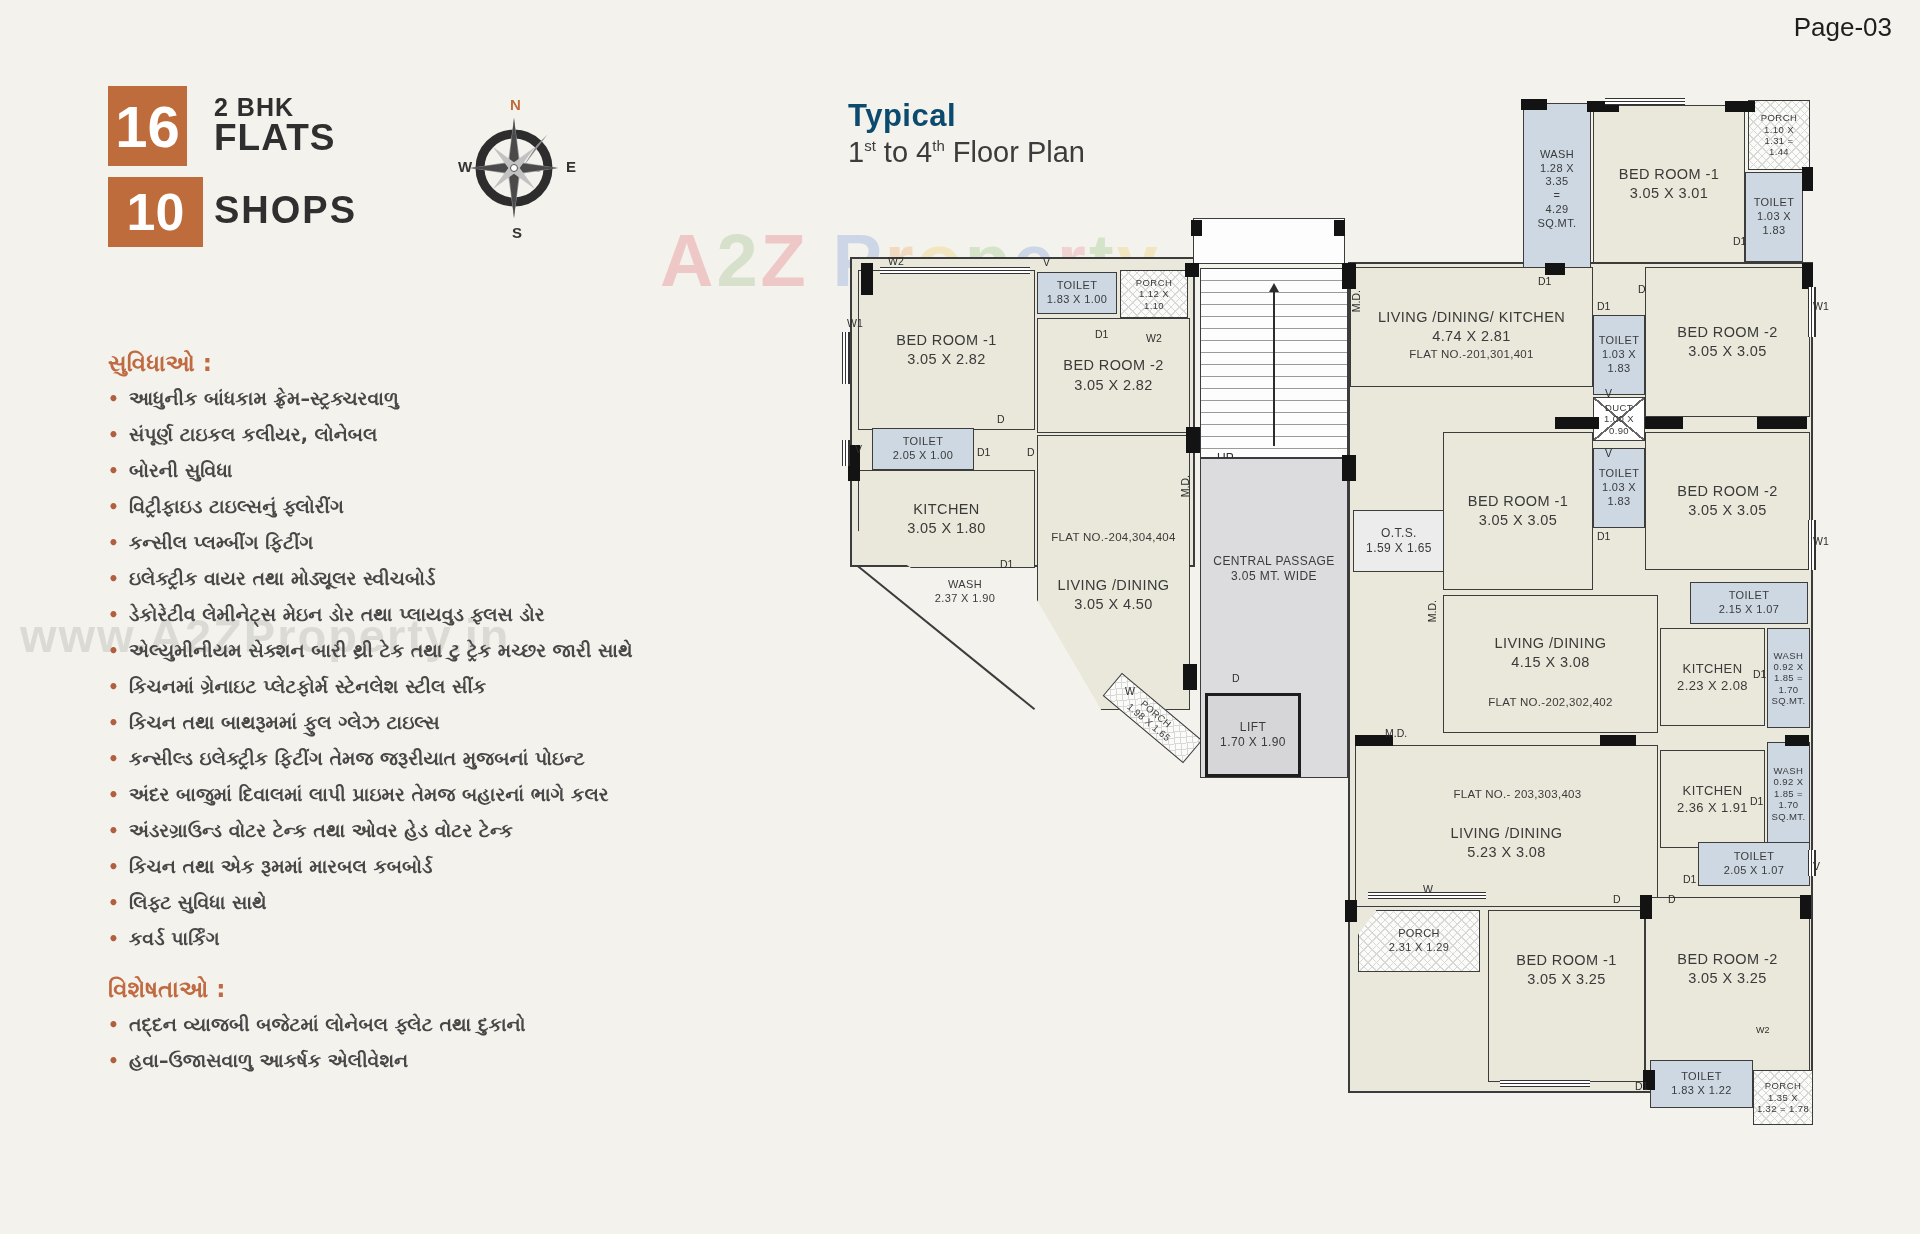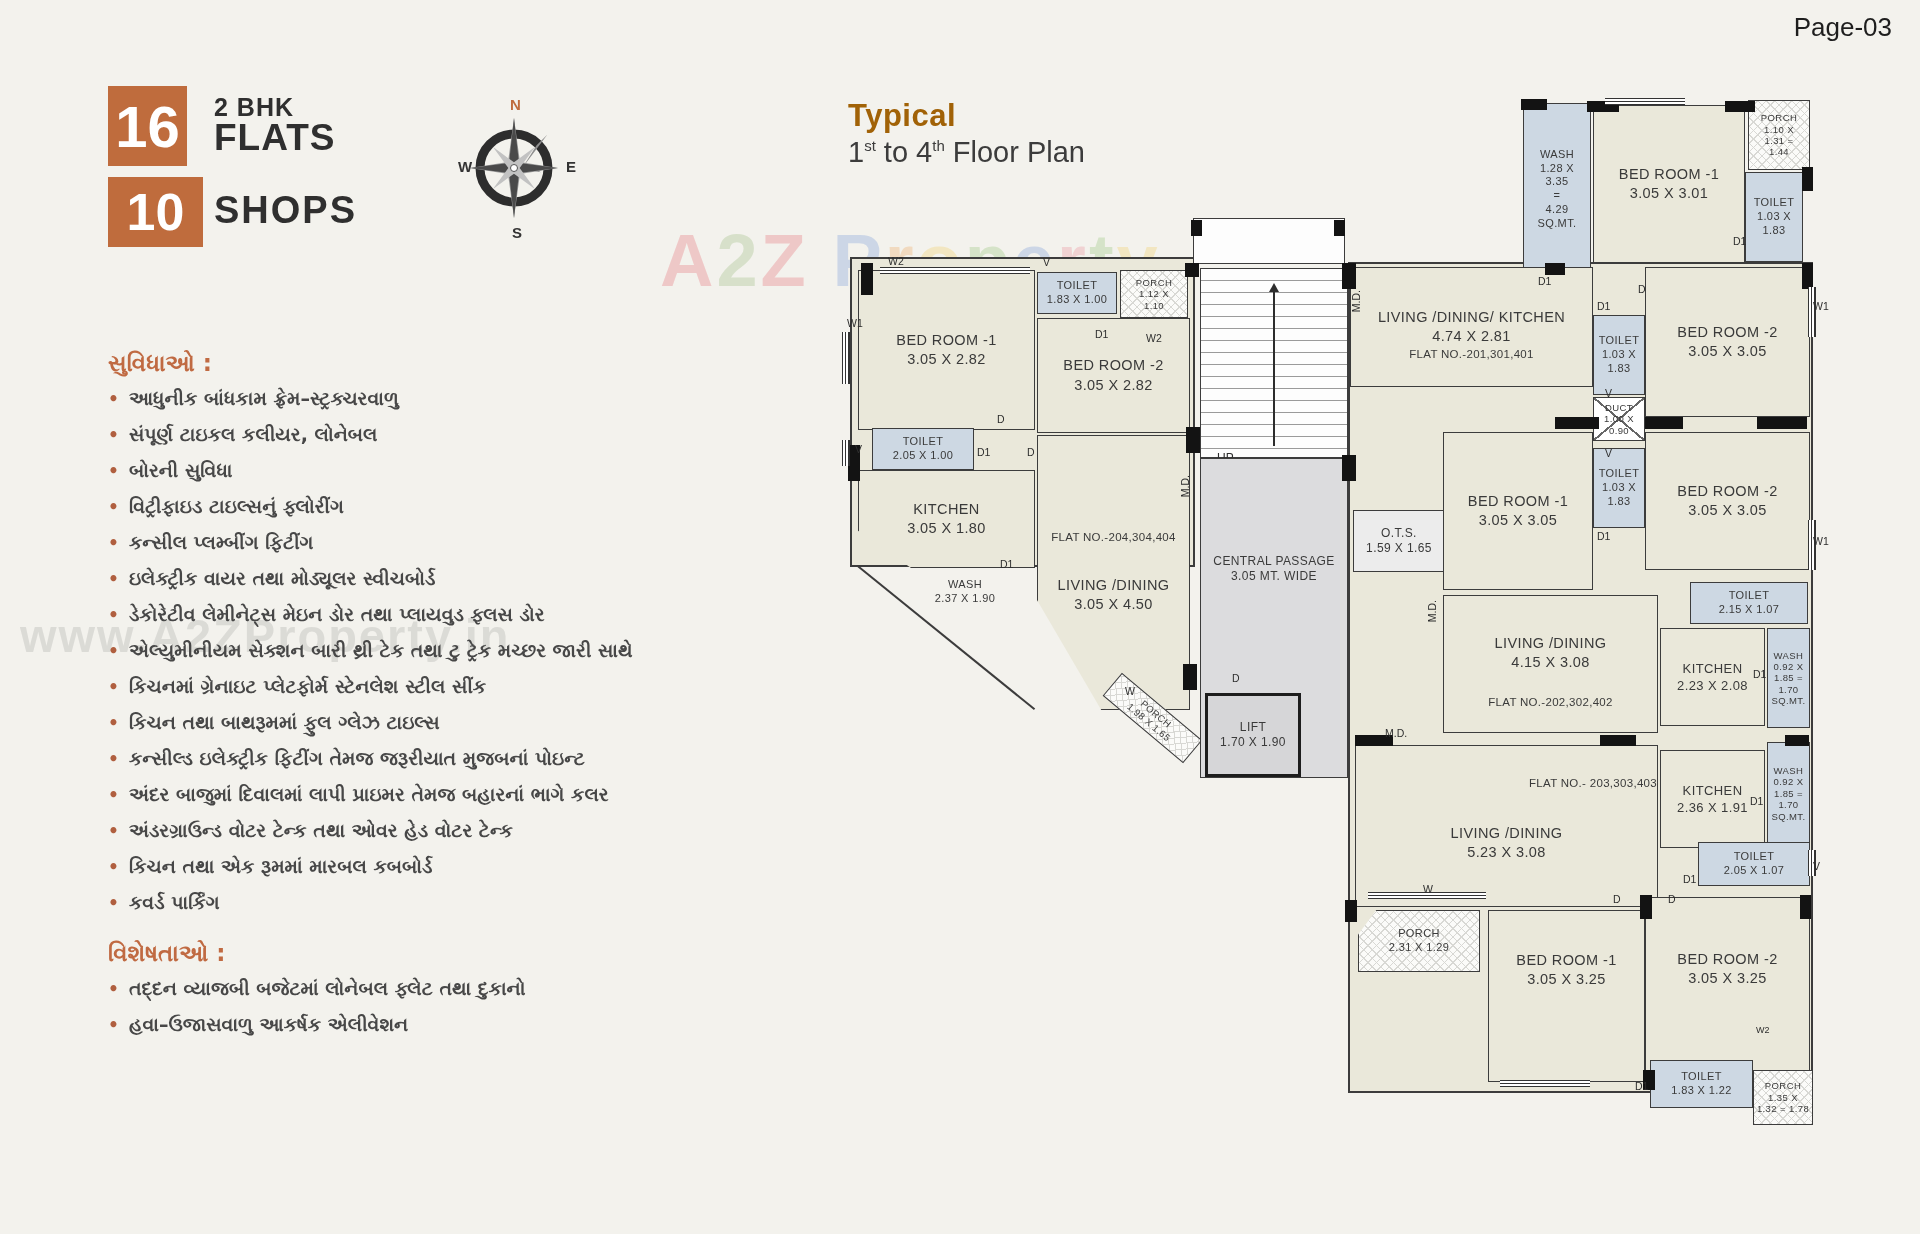--- a/index.html
+++ b/index.html
@@ -20,21 +20,21 @@
   .cap3{top:191px;font-size:38px;letter-spacing:2px;}
   
   .compass{position:absolute;left:450px;top:96px;width:128px;height:146px;}
   .compass .pt{position:absolute;font-weight:bold;font-size:15px;color:#333;}
   .compass .pt.n{color:#bf6c3d;left:60px;top:0;}
   .compass .pt.s{left:62px;top:128px;}
   .compass .pt.w{left:8px;top:62px;}
   .compass .pt.e{left:116px;top:62px;}
   
   .plan-title{position:absolute;left:848px;top:98px;}
-  .plan-title .t1{font-size:31px;font-weight:600;color:#a16207;letter-spacing:.5px;}
+  .plan-title .t1{font-size:31px;font-weight:600;color:#0c4a6e;letter-spacing:.5px;}
   .plan-title .t2{font-size:29px;color:#3c3c3c;margin-top:2px;}
   .plan-title sup{font-size:15px;}
   
   .left-col{position:absolute;left:108px;top:350px;width:500px;font-family:"DejaVu Sans", sans-serif;}
   .sec-head{color:#c06a42;font-weight:bold;font-size:23px;margin:0 0 10px 0;}
   .blist{list-style:none;margin:0;padding:0;}
   .blist li{font-size:19px;color:#474747;margin:0 0 13px 0;white-space:nowrap;font-weight:bold;}
   .blist li .bu{color:#b05f3f;margin-right:10px;font-size:17px;}
   .feat-head{margin-top:26px;}
   
@@ -117,20 +117,21 @@
       <li><span class="bu">•</span><span>કન્સીલ પ્લમ્બીંગ ફિટીંગ</span></li>
       <li><span class="bu">•</span><span>ઇલેક્ટ્રીક વાયર તથા મોડ્યૂલર સ્વીચબોર્ડ</span></li>
       <li><span class="bu">•</span><span>ડેકોરેટીવ લેમીનેટ્સ મેઇન ડોર તથા પ્લાયવુડ ફ્લસ ડોર</span></li>
       <li><span class="bu">•</span><span>એલ્યુમીનીયમ સેક્શન બારી થ્રી ટેક તથા ટુ ટ્રેક મચ્છર જારી સાથે</span></li>
       <li><span class="bu">•</span><span>કિચનમાં ગ્રેનાઇટ પ્લેટફોર્મ સ્ટેનલેશ સ્ટીલ સીંક</span></li>
       <li><span class="bu">•</span><span>કિચન તથા બાથરૂમમાં ફુલ ગ્લેઝ ટાઇલ્સ</span></li>
       <li><span class="bu">•</span><span>કન્સીલ્ડ ઇલેક્ટ્રીક ફિટીંગ તેમજ જરૂરીયાત મુજબનાં પોઇન્ટ</span></li>
       <li><span class="bu">•</span><span>અંદર બાજુમાં દિવાલમાં લાપી પ્રાઇમર તેમજ બહારનાં ભાગે કલર</span></li>
       <li><span class="bu">•</span><span>અંડરગ્રાઉન્ડ વોટર ટેન્ક તથા ઓવર હેડ વોટર ટેન્ક</span></li>
       <li><span class="bu">•</span><span>કિચન તથા એક રૂમમાં મારબલ કબબોર્ડ</span></li>
+      <li><span class="bu">•</span><span>લિફ્ટ સુવિધા સાથે</span></li>
       <li><span class="bu">•</span><span>કવર્ડ પાર્કિંગ</span></li>
     </ul>
   <div class="sec-head feat-head">વિશેષતાઓ :</div>
   <ul class="blist">
       <li><span class="bu">•</span><span>તદ્દન વ્યાજબી બજેટમાં લોનેબલ ફ્લેટ તથા દુકાનો</span></li>
       <li><span class="bu">•</span><span>હવા–ઉજાસવાળુ આકર્ષક એલીવેશન</span></li>
     </ul>
 </div>
 
 <div class="plan">
@@ -267,21 +268,21 @@
     </div>
   <div class="wet" style="left:922px;top:533px;width:43px;height:100px;">
     <span class="lbl xs">WASH
 0.92 X
 1.85 =
 1.70
 SQ.MT.</span>
     </div>
 
   <div class="room" style="left:510px;top:650px;width:303px;height:162px;">
-    <span class="flatno" style="top:31px;text-align:right;padding-left:22px;">FLAT NO.- 203,303,403</span>
+    <span class="flatno" style="top:42px;text-align:center;padding-left:22px;">FLAT NO.- 203,303,403</span>
     <span class="lbl" style="align-items:flex-start;padding-top:78px;">LIVING /DINING
 5.23 X 3.08</span>
     </div>
   <div class="room" style="left:815px;top:655px;width:105px;height:98px;">
     <span class="lbl" style="font-size:13px;">KITCHEN
 2.36 X 1.91</span>
     </div>
   <div class="wet" style="left:922px;top:647px;width:43px;height:103px;">
     <span class="lbl xs">WASH
 0.92 X

